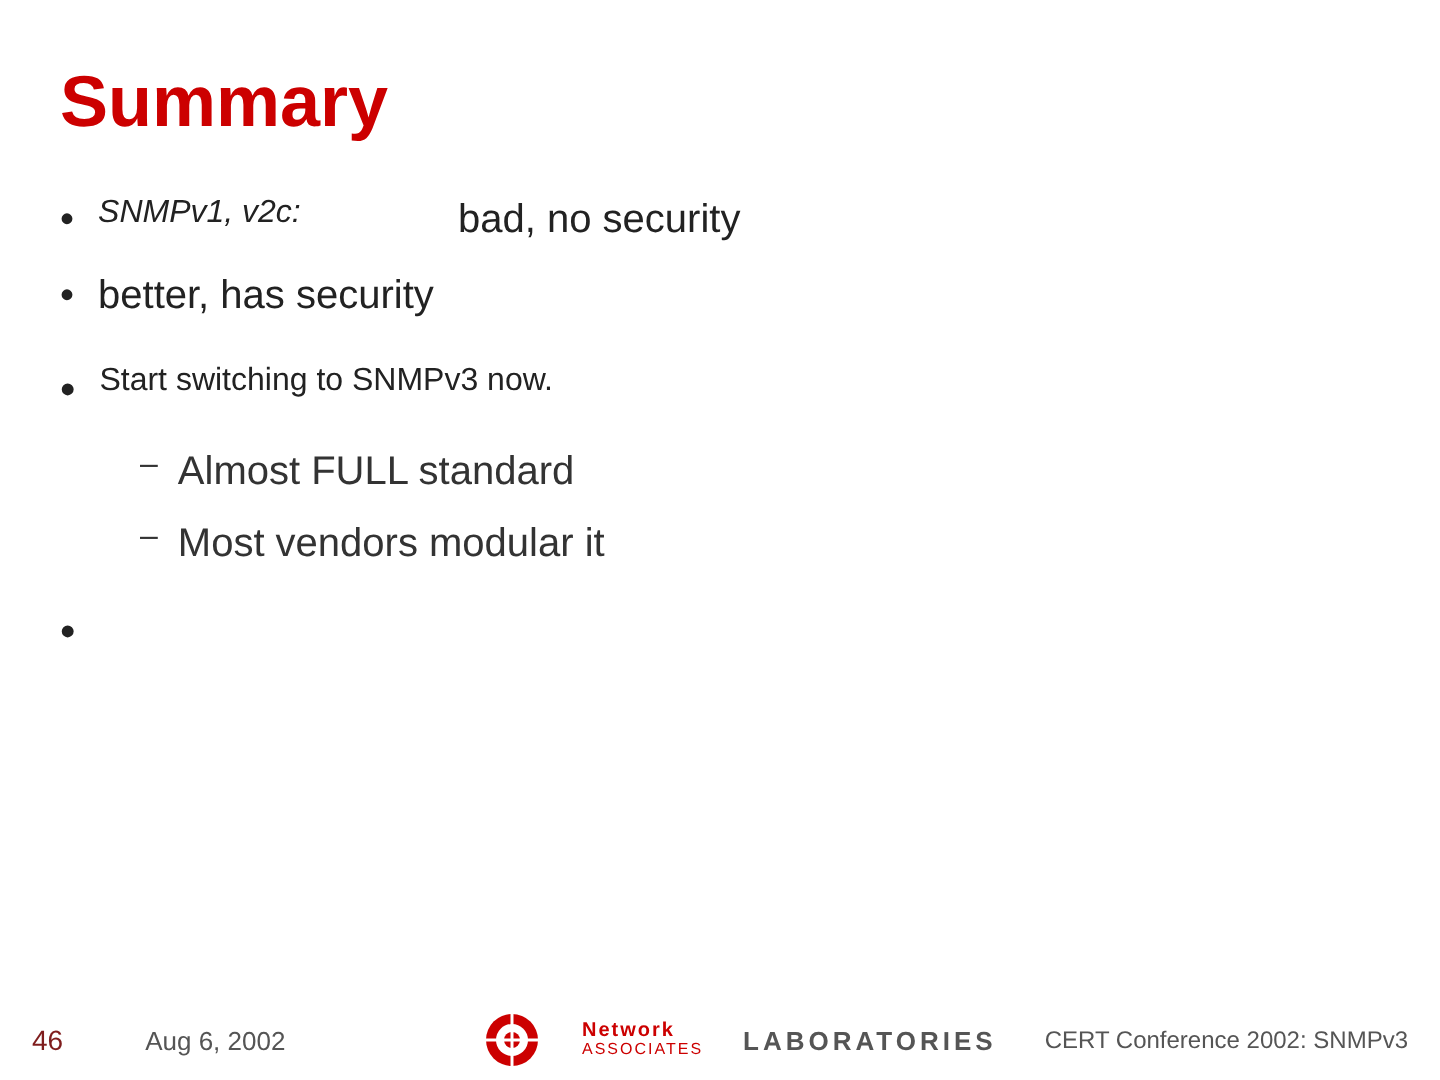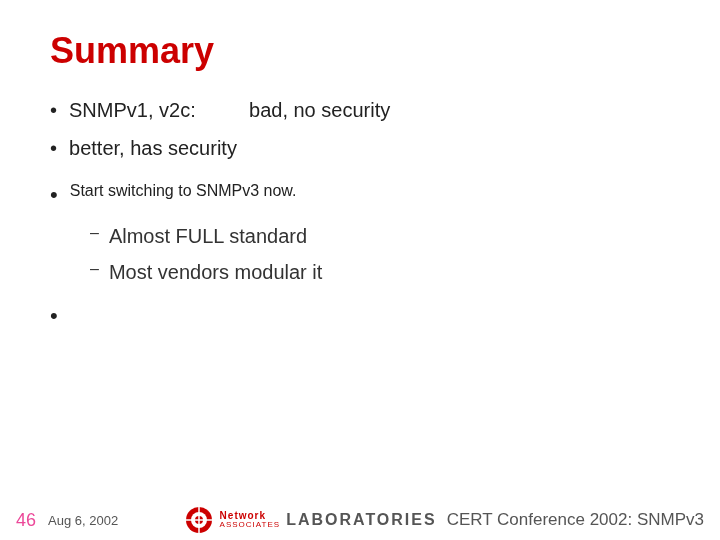--- a/index.html
+++ b/index.html
@@ -9,21 +9,21 @@
       height: 540px;
       background: #ffffff;
       font-family: Arial, Helvetica, sans-serif;
       position: relative;
       overflow: hidden;
     }
 
     .slide {
       width: 720px;
       height: 540px;
-      padding: 30px 50px 50px 50px;
+      padding: 30px 50px 50px 30px;
       position: relative;
     }
 
     .title {
       color: #cc0000;
       font-size: 36px;
       font-weight: bold;
       margin-bottom: 24px;
     }
 
@@ -42,22 +42,23 @@
 
     .bullet-item .bullet-dot {
       color: #222222;
       margin-right: 12px;
       font-size: 20px;
       line-height: 1.4;
     }
 
     .bullet-item .item-label {
       min-width: 180px;
-      font-size: 20px;
-      line-height: 1.4;
+      font-size: 16px;
+      line-height: 1.4;
+      font-style: italic;
     }
 
     .bullet-item .item-value {
       font-size: 20px;
       line-height: 1.4;
     }
 
     .main-bullet {
       display: flex;
       align-items: flex-start;
@@ -117,40 +118,41 @@
 
     .footer-left {
       display: flex;
       align-items: center;
       gap: 12px;
       font-size: 13px;
       color: #555555;
     }
 
     .footer-page {
-      font-size: 18px;
-      color: #ec4899;
+      font-size: 14px;
+      color: #7f1d1d;
     }
 
     .footer-date {
       font-size: 13px;
       color: #555555;
+      margin-left: 29px;
     }
 
     .footer-right {
       margin-left: auto;
       display: flex;
       align-items: center;
       gap: 10px;
     }
 
     .network-logo {
       display: flex;
       align-items: center;
-      gap: 6px;
+      gap: 20px;
     }
 
     .logo-icon {
       width: 30px;
       height: 30px;
     }
 
     .logo-text {
       display: flex;
       flex-direction: column;
@@ -164,30 +166,31 @@
       letter-spacing: 1px;
     }
 
     .logo-associates {
       font-size: 8px;
       color: #cc0000;
       letter-spacing: 1px;
     }
 
     .logo-labs {
-      font-size: 16px;
+      font-size: 13px;
       font-weight: bold;
       color: #555555;
       letter-spacing: 2px;
       text-transform: uppercase;
     }
 
     .footer-conf {
-      font-size: 17px;
-      color: #555555;
+      font-size: 12px;
+      color: #555555;
+      margin-left: 14px;
     }
   </style>
 </head>
 <body>
 
 <div class="slide">
 
   <h1 class="title">Summary</h1>
 
   <ul class="bullet-list">

